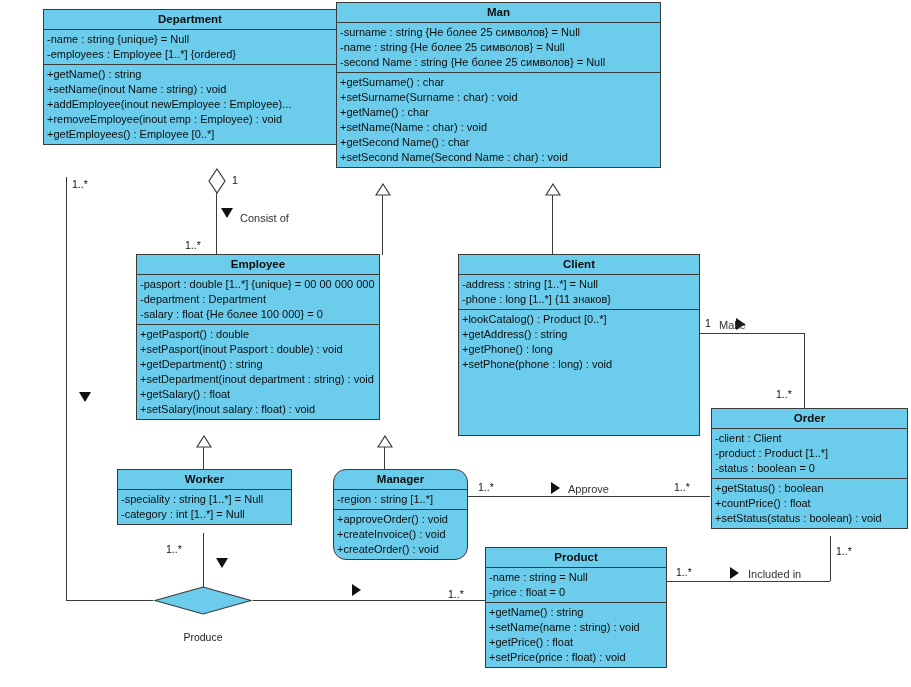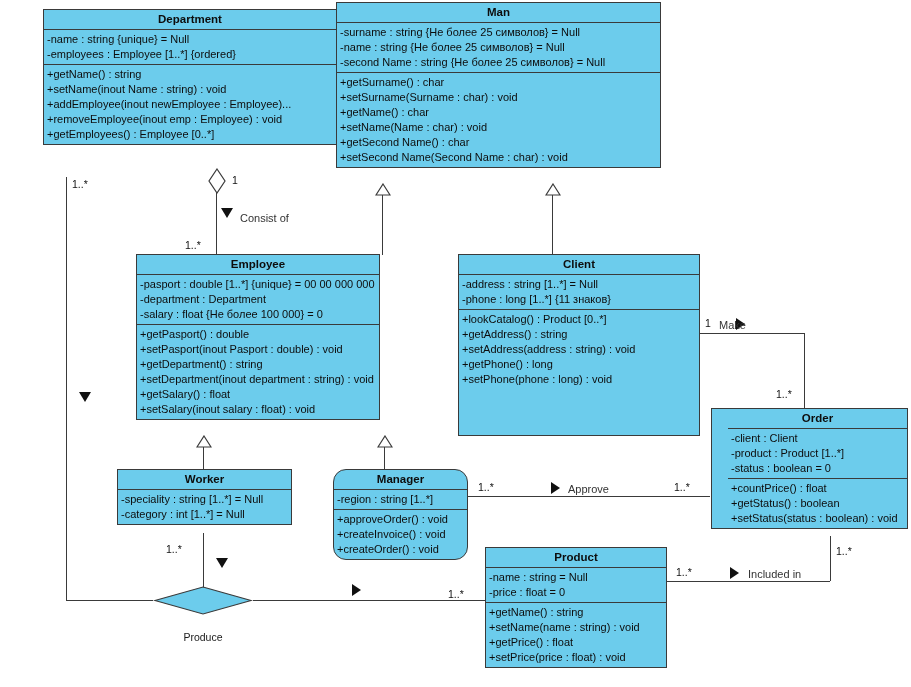--- a/index.html
+++ b/index.html
@@ -242,36 +242,35 @@
 
   <div class="uml-class" style="left:458px; top:254px; width:242px; height:182px;">
     <div class="uml-title">Client</div>
     <div class="uml-compartment">
       <div class="uml-row">-address : string [1..*] = Null</div>
       <div class="uml-row">-phone : long [1..*] {11 знаков}</div>
     </div>
     <div class="uml-compartment">
       <div class="uml-row">+lookCatalog() : Product [0..*]</div>
       <div class="uml-row">+getAddress() : string</div>
-      <div class="uml-row">+setAddress(address : string) : void</div>
       <div class="uml-row">+getPhone() : long</div>
       <div class="uml-row">+setPhone(phone : long) : void</div>
     </div>
   </div>
 
-  <div class="uml-class" style="left:711px; top:408px; width:197px;padding-left:16px;">
+  <div class="uml-class" style="left:711px; top:408px; width:197px;">
     <div class="uml-title">Order</div>
     <div class="uml-compartment">
       <div class="uml-row">-client : Client</div>
       <div class="uml-row">-product : Product [1..*]</div>
       <div class="uml-row">-status : boolean = 0</div>
     </div>
     <div class="uml-compartment">
+      <div class="uml-row">+getStatus() : boolean</div>
       <div class="uml-row">+countPrice() : float</div>
-      <div class="uml-row">+getStatus() : boolean</div>
       <div class="uml-row">+setStatus(status : boolean) : void</div>
     </div>
   </div>
 
   <div class="uml-class" style="left:117px; top:469px; width:175px;">
     <div class="uml-title">Worker</div>
     <div class="uml-compartment">
       <div class="uml-row">-speciality : string [1..*] = Null</div>
       <div class="uml-row">-category : int [1..*] = Null</div>
     </div>

